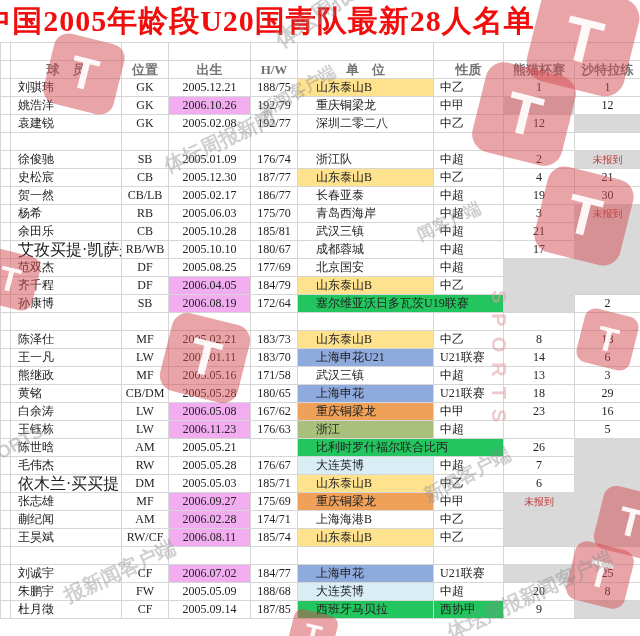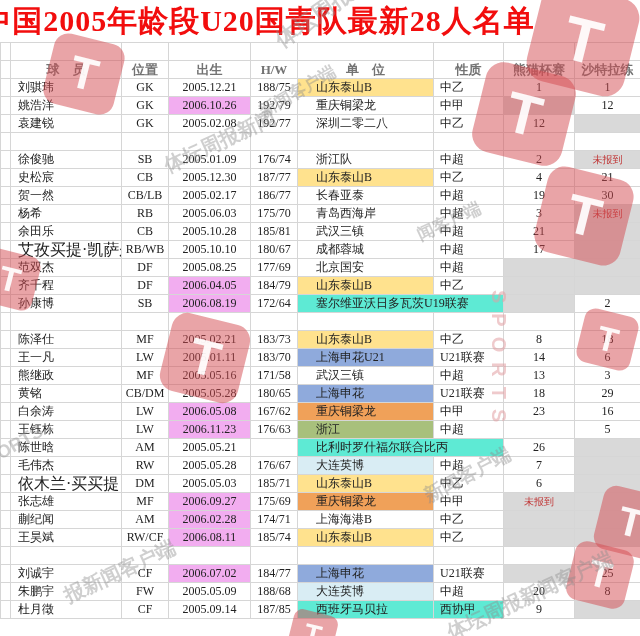--- a/index.html
+++ b/index.html
@@ -15,21 +15,21 @@
   tr{height:18px;}
   th,td{border:1px solid #d6d6d6;padding:0;margin:0;font-size:12px;color:#222;
         overflow:hidden;white-space:nowrap;height:17px;line-height:17px;}
   th{font-weight:bold;font-size:13px;text-align:center;color:#737373;}
   td.t-name{text-align:left;padding-left:7px;}
   td.t-club{text-align:left;padding-left:18px;}
   td.t-league{text-align:left;padding-left:6px;}
   td.t-center{text-align:center;}
   td.small{font-size:16px;}
   .bg-y{background:#ffe28e;} .bg-o{background:#f0a159;} .bg-b{background:#8faadc;}
-  .bg-lb{background:#d9edf4;} .bg-g{background:#a8c07c;} .bg-t{background:#5eead4;}
+  .bg-lb{background:#d9edf4;} .bg-g{background:#a8c07c;} .bg-t{background:#22c55e;}
   .bg-gray{background:#d9d9d9;} .bg-pink{background:#f2adf0;}
   .red-note{color:#c03535;font-size:10px;}
   
   .wm{position:absolute;pointer-events:none;z-index:5;}
   .wm-logo{border-radius:20%;background:rgba(211,74,80,0.50);display:flex;
            align-items:center;justify-content:center;transform:rotate(14deg);}
   .wm-logo span{color:rgba(255,255,255,0.92);font-weight:bold;
                 font-family:"Liberation Sans",sans-serif;}
   .wm-text{color:rgba(140,140,140,0.42);font-weight:bold;white-space:nowrap;
            font-family:"Liberation Sans",sans-serif;}

